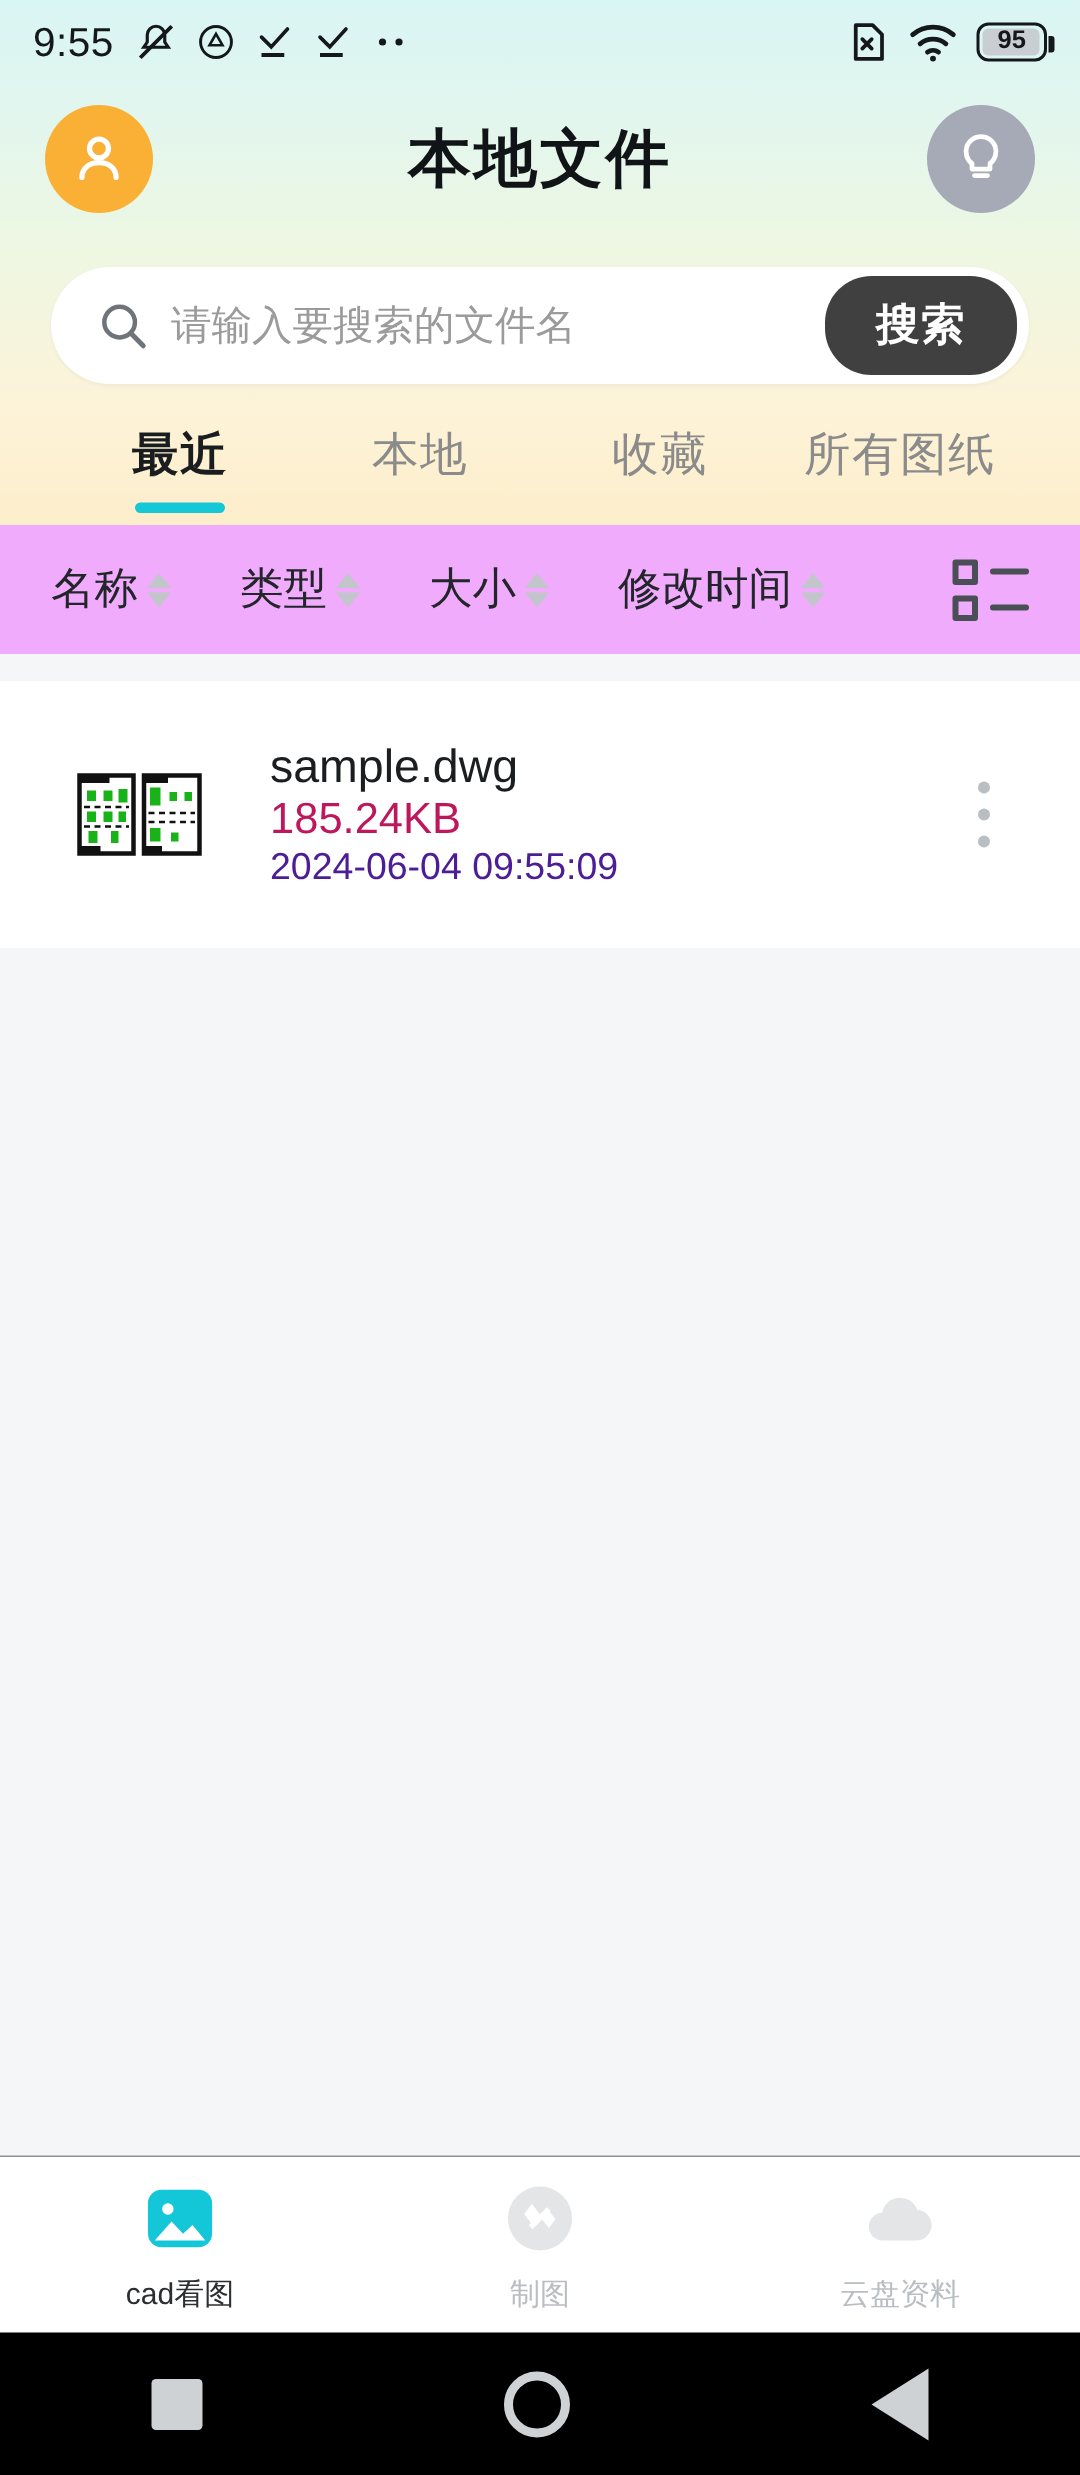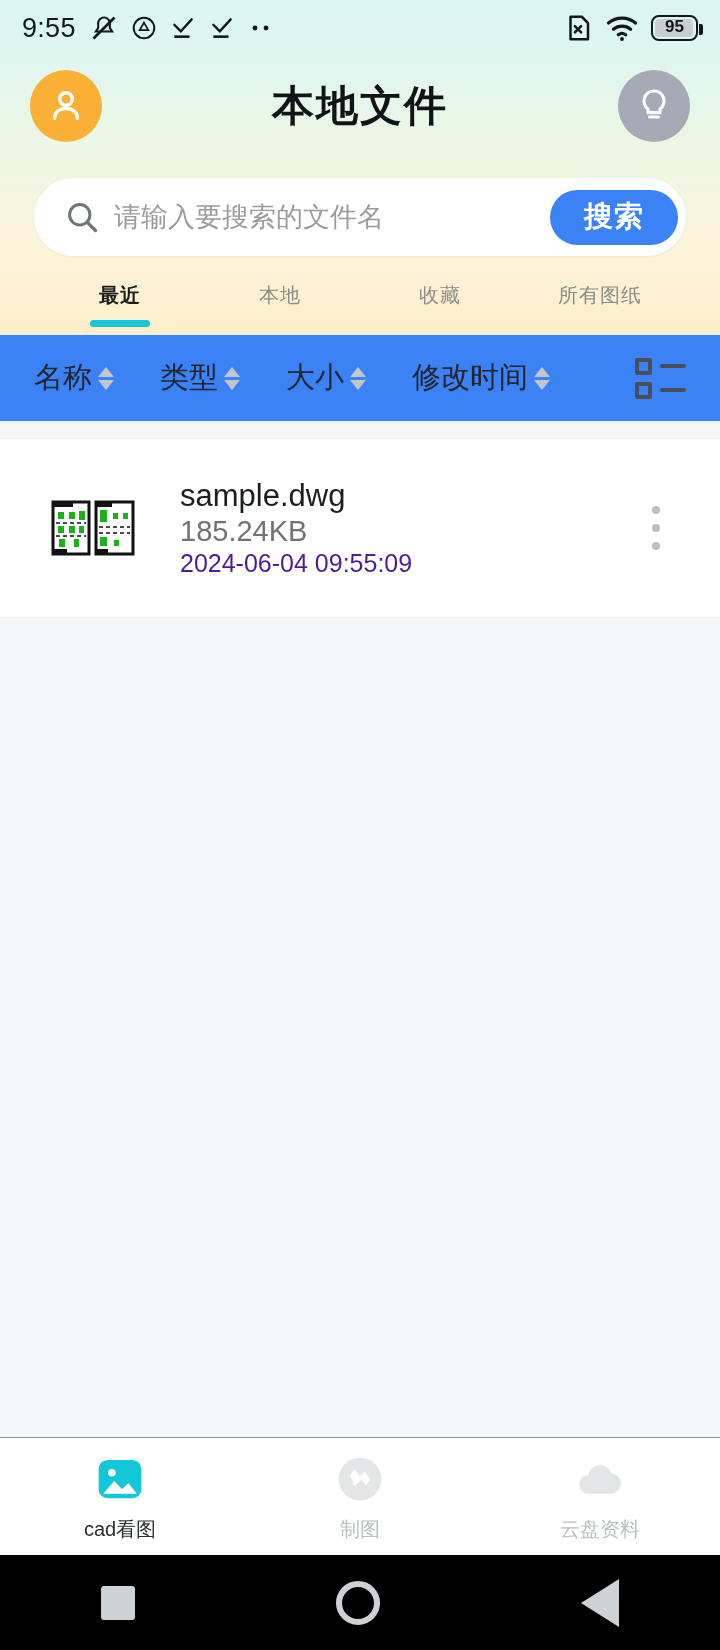--- a/index.html
+++ b/index.html
@@ -72,44 +72,44 @@
   
   .search-wrap { padding:22px 34px 0; }
   .search-bar {
     height:78px; background:#ffffff; border-radius:39px;
     display:flex; align-items:center; padding:0 8px 0 30px;
     box-shadow:0 1px 3px rgba(0,0,0,.05);
   }
   .search-input-area { flex:1; display:flex; align-items:center; gap:14px; }
   .search-placeholder { font-size:27px; color:#9b9b9b; }
   .search-btn {
-    background:#3b82f6; color:#fff; border:none;
-    height:55px; padding:0 34px; border-radius:31px;
+    background:#404040; color:#fff; border:none;
+    height:66px; padding:0 34px; border-radius:31px;
     font-size:29px; font-weight:700; font-family:inherit; cursor:pointer;
     letter-spacing:1px;
   }
 
   
   .tabs { display:flex; padding:26px 40px 0; }
   .tab {
     flex:1; text-align:center; position:relative;
     padding-bottom:26px; cursor:pointer;
   }
-  .tab-label { font-size:20px; color:#8b8b8b; font-weight:400; letter-spacing:1px;font-family:Liberation Serif, serif; }
+  .tab-label { font-size:31px; color:#8b8b8b; font-weight:400; letter-spacing:1px;font-family:Liberation Serif, serif; }
   .tab.active .tab-label { color:#1a1d1f; font-weight:700; }
   .tab-underline {
     position:absolute; bottom:8px; left:50%; transform:translateX(-50%);
     width:60px; height:7px; border-radius:4px; background:#16c7d8;
   }
 
   
   .body-area { flex:1; background:#f5f6f7; display:flex; flex-direction:column; }
 
   .sort-bar {
-    background:#3b82f6; height:86px;
+    background:#f0abfc; height:86px;
     display:flex; align-items:center; padding:0 34px;
   }
   .sort-item { display:flex; align-items:center; gap:6px; cursor:pointer; }
   .sort-label { font-size:29px; color:#222529; }
   .sort-arrows { display:flex; flex-direction:column; gap:3px; }
   .ar-up, .ar-dn { width:0; height:0; border-left:8px solid transparent; border-right:8px solid transparent; }
   .ar-up { border-bottom:10px solid #c2c6ca; }
   .ar-dn { border-top:10px solid #c2c6ca; }
   .sort-gap { width:46px; }
   .sort-spacer { flex:1; }
@@ -123,21 +123,21 @@
   .file-row {
     background:#ffffff; display:flex; align-items:center;
     padding:30px 34px; gap:0; cursor:pointer;
   }
   .file-thumb {
     width:118px; height:118px; flex:0 0 auto;
     display:flex; align-items:center; justify-content:center;
   }
   .file-info { flex:1; padding-left:28px; display:flex; flex-direction:column; gap:1px; }
   .file-name { font-size:31px; color:#1b1e20; }
-  .file-size { font-size:29px; color:#737373; }
+  .file-size { font-size:29px; color:#be185d; }
   .file-date { font-size:25px; color:#4c1d95; }
   .file-more {
     width:60px; display:flex; flex-direction:column; align-items:center;
     gap:10px; cursor:pointer; flex:0 0 auto;
   }
   .dot { width:8px; height:8px; border-radius:50%; background:#b9bec3; }
 
   .filler { flex:1; background:#f5f6f7; }
 
   

